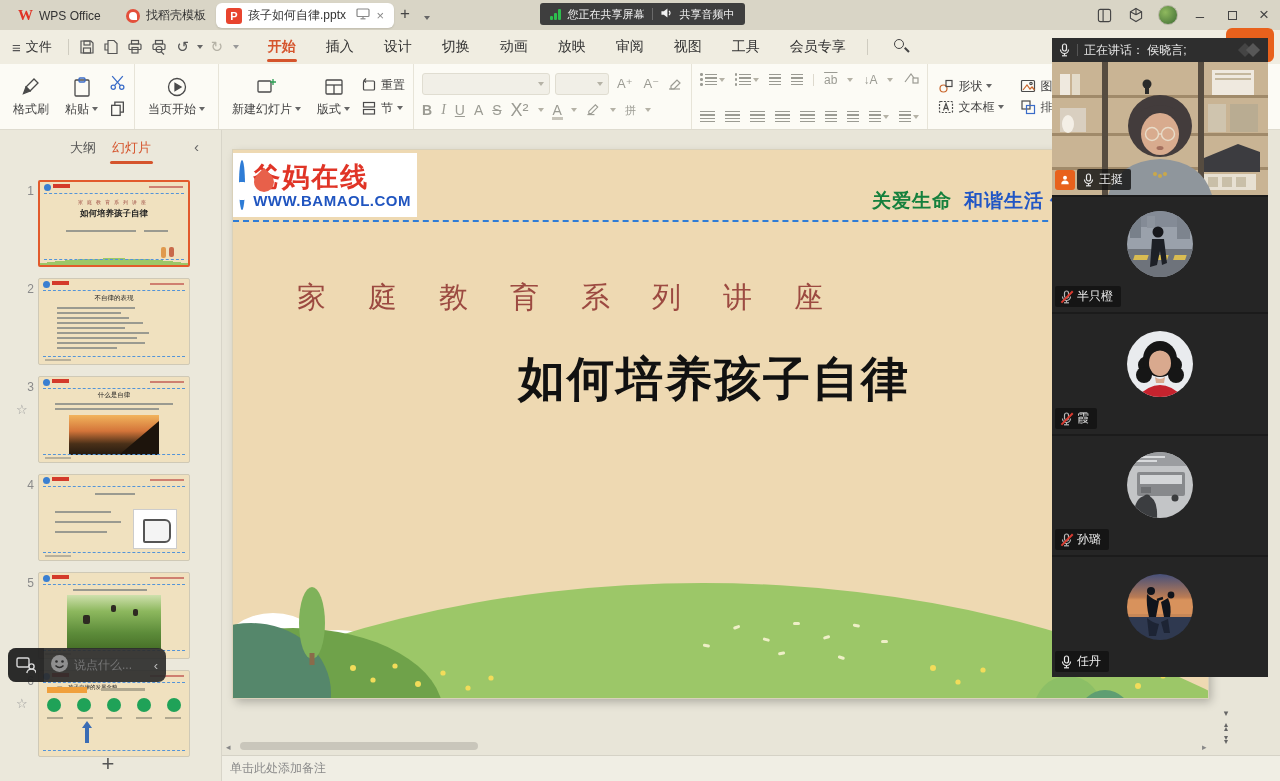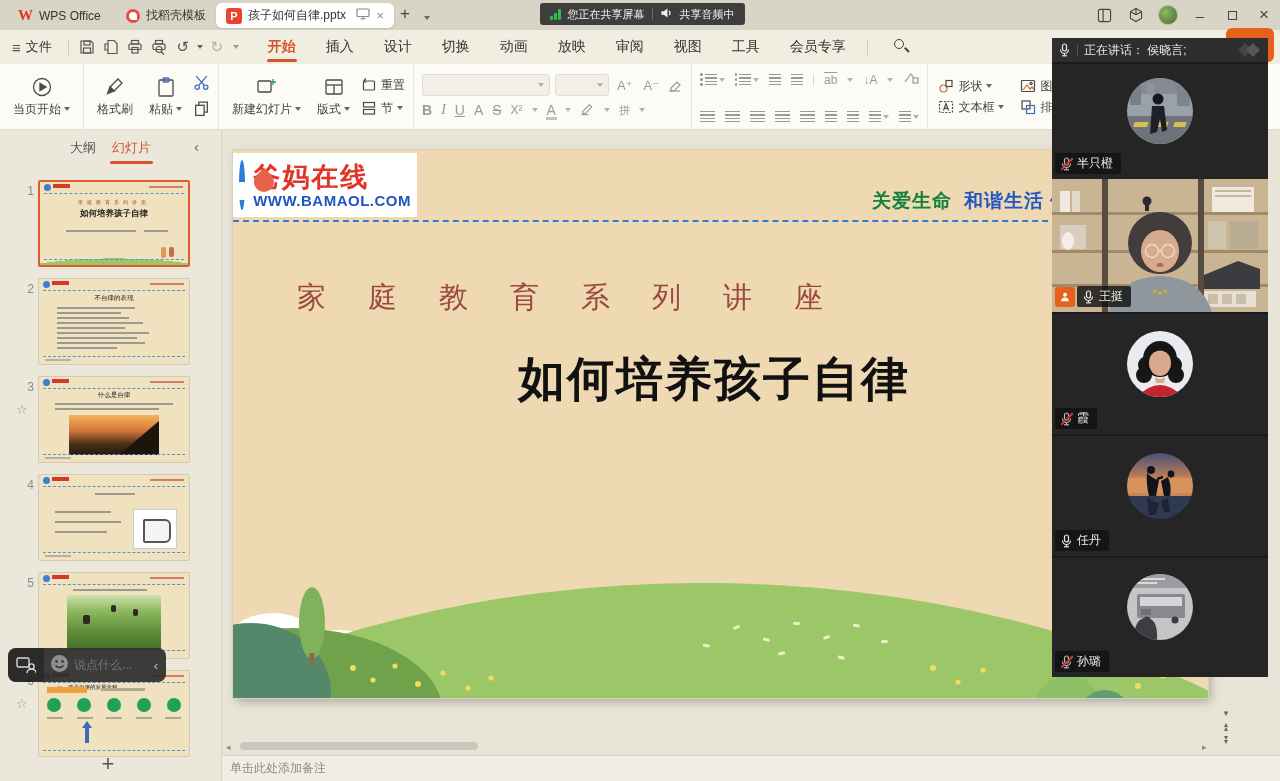--- a/index.html
+++ b/index.html
@@ -292,33 +292,20 @@
     <span class="msearch">
         <i></i>
         <b></b>
       </span>
   </div>
 
   <div class="toolbar">
     <div class="tgroup">
       <div class="tbig">
         <svg viewBox="0 0 22 22">
-            <circle cx="11" cy="11" r="8.5"></circle>
-            <path d="M9 7.5v7l6-3.5z" style="fill:#4a4a4a"></path>
-          </svg>
-        <span class="tlabel">
-            <span>当页开始</span>
-            <span class="caret"></span>
-          </span>
-      </div>
-    </div>
-
-    <div class="tgroup">
-      <div class="tbig">
-        <svg viewBox="0 0 22 22">
             <path d="M14 3l4 4-8 8-4-4z"></path>
             <path d="M6 11l-2.5 6.5L10 15z" style="fill:#4a4a4a"></path>
           </svg>
         <span>格式刷</span>
       </div>
       <div class="tbig">
         <svg viewBox="0 0 22 22">
             <rect x="4" y="4" width="14" height="16" rx="1"></rect>
             <rect x="8" y="2" width="6" height="4" rx="1" style="stroke:#3a6cc8"></rect>
           </svg>
@@ -334,20 +321,33 @@
               <circle cx="12" cy="12.5" r="2"></circle>
               <path d="M5.2 11L13 2M10.8 11L3 2"></path>
             </svg>
         </span>
         <span>
           <svg width="17" height="17" viewBox="0 0 16 16" style="stroke:#4a4a4a;fill:none;stroke-width:1.2">
               <rect x="2.5" y="5" width="8" height="9.5"></rect>
               <path d="M5.5 5V2h8v9.5h-3"></path>
             </svg>
         </span>
+      </div>
+    </div>
+
+    <div class="tgroup">
+      <div class="tbig">
+        <svg viewBox="0 0 22 22">
+            <circle cx="11" cy="11" r="8.5"></circle>
+            <path d="M9 7.5v7l6-3.5z" style="fill:#4a4a4a"></path>
+          </svg>
+        <span class="tlabel">
+            <span>当页开始</span>
+            <span class="caret"></span>
+          </span>
       </div>
     </div>
 
     <div class="tgroup">
       <div class="tbig">
         <svg viewBox="0 0 22 22">
             <rect x="2" y="5" width="13" height="11" rx="1"></rect>
             <path d="M17 3v6M14 6h6" style="stroke:#2d9e54"></path>
           </svg>
         <span class="tlabel">
@@ -402,21 +402,21 @@
                 <line x1="2" y1="15" x2="13" y2="15"></line>
               </svg>
           </span>
         </div>
         <div class="fg-bot">
           <span class="fmt b">B</span>
           <span class="fmt i">I</span>
           <span class="fmt u">U</span>
           <span class="fmt">A</span>
           <span class="fmt s">S</span>
-          <span class="fmt" style="font-size:12px;">X²</span>
+          <span class="fmt" style="font-size:18px;">X²</span>
             <span class="caret" style="border-top-color:#b5b2a6"></span>
           <span class="fmt acolor">A</span>
             <span class="caret" style="border-top-color:#b5b2a6"></span>
           <span>
             <svg width="15" height="15" viewBox="0 0 16 16" style="stroke:#9b9b93;fill:none;stroke-width:1.2">
                 <path d="M3 11l7-7 2.5 2.5-7 7H3z"></path>
                 <line x1="1.5" y1="14.5" x2="9" y2="14.5"></line>
               </svg>
           </span>
             <span class="caret" style="border-top-color:#b5b2a6"></span>
@@ -752,54 +752,20 @@
           </svg>
       </span>
       <span class="hdiv"></span>
       <span>正在讲话：  侯晓言;</span>
       <span class="diamonds">
           <i></i>
           <i></i>
         </span>
     </div>
 
-    <div class="vtile" style="height:117px;">
-      <div class="av" style="top:14px;">
-        <svg width="66" height="66" viewBox="0 0 66 66">
-          <rect width="66" height="66" fill="#9aa1ab"></rect>
-          <rect width="66" height="16" fill="#848b96"></rect>
-          <rect x="3" y="3" width="11" height="24" fill="#78808a"></rect>
-            <rect x="50" y="1" width="13" height="27" fill="#7d848e"></rect>
-          <rect x="20" y="5" width="8" height="12" fill="#8d949e"></rect>
-          <rect y="38" width="66" height="28" fill="#6e737b"></rect>
-          <g fill="#d9bc52">
-              <rect x="2" y="44" width="14" height="5" transform="skewX(-18)"></rect>
-              <rect x="22" y="44" width="14" height="5" transform="skewX(-18)"></rect>
-              <rect x="42" y="44" width="14" height="5" transform="skewX(-18)"></rect>
-              <rect x="62" y="44" width="12" height="5" transform="skewX(-18)"></rect>
-            </g>
-          <circle cx="31" cy="21" r="5.5" fill="#17181c"></circle>
-          <path d="M23 56 L25 28 h12 l3 24 -5 2 -2 -14 -3 14z" fill="#1d2026"></path>
-        </svg>
-      </div>
-      <div class="vlabel">
-          <span class="pill">
-        <span class="micw muted">
-          <svg viewBox="0 0 13 14" style="stroke:#b9b9b9;fill:none;stroke-width:1.2">
-                <rect x="4.5" y="1" width="4" height="7" rx="2"></rect>
-                <path d="M2.5 6.5a4 4 0 0 0 8 0"></path>
-                <line x1="6.5" y1="10.5" x2="6.5" y2="12.5"></line>
-                <line x1="4" y1="12.8" x2="9" y2="12.8"></line>
-              </svg>
-        </span>
-        <span>半只橙</span>
-      </span>
-        </div>
-    </div>
-
     <div class="vtile first" style="height:133px;">
       <svg width="216" height="133" viewBox="0 0 216 133">
         <rect width="216" height="133" fill="#c9b494"></rect>
         <rect y="33" width="216" height="3" fill="#a08a6a"></rect>
           <rect y="71" width="216" height="3" fill="#a08a6a"></rect>
           <rect y="105" width="216" height="3" fill="#a08a6a"></rect>
         <rect x="8" y="12" width="10" height="21" fill="#efe9df"></rect>
           <rect x="20" y="12" width="8" height="21" fill="#e3dbc9"></rect>
         <rect x="8" y="46" width="26" height="24" fill="#d9cfc0"></rect>
         <rect x="160" y="8" width="42" height="25" fill="#efe9df"></rect>
@@ -843,20 +809,54 @@
                 <path d="M2.5 6.5a4 4 0 0 0 8 0"></path>
                 <line x1="6.5" y1="10.5" x2="6.5" y2="12.5"></line>
                 <line x1="4" y1="12.8" x2="9" y2="12.8"></line>
               </svg>
           </span>
           <span>王挺</span>
         </span>
       </div>
     </div>
 
+    <div class="vtile" style="height:117px;">
+      <div class="av" style="top:14px;">
+        <svg width="66" height="66" viewBox="0 0 66 66">
+          <rect width="66" height="66" fill="#9aa1ab"></rect>
+          <rect width="66" height="16" fill="#848b96"></rect>
+          <rect x="3" y="3" width="11" height="24" fill="#78808a"></rect>
+            <rect x="50" y="1" width="13" height="27" fill="#7d848e"></rect>
+          <rect x="20" y="5" width="8" height="12" fill="#8d949e"></rect>
+          <rect y="38" width="66" height="28" fill="#6e737b"></rect>
+          <g fill="#d9bc52">
+              <rect x="2" y="44" width="14" height="5" transform="skewX(-18)"></rect>
+              <rect x="22" y="44" width="14" height="5" transform="skewX(-18)"></rect>
+              <rect x="42" y="44" width="14" height="5" transform="skewX(-18)"></rect>
+              <rect x="62" y="44" width="12" height="5" transform="skewX(-18)"></rect>
+            </g>
+          <circle cx="31" cy="21" r="5.5" fill="#17181c"></circle>
+          <path d="M23 56 L25 28 h12 l3 24 -5 2 -2 -14 -3 14z" fill="#1d2026"></path>
+        </svg>
+      </div>
+      <div class="vlabel">
+          <span class="pill">
+        <span class="micw muted">
+          <svg viewBox="0 0 13 14" style="stroke:#b9b9b9;fill:none;stroke-width:1.2">
+                <rect x="4.5" y="1" width="4" height="7" rx="2"></rect>
+                <path d="M2.5 6.5a4 4 0 0 0 8 0"></path>
+                <line x1="6.5" y1="10.5" x2="6.5" y2="12.5"></line>
+                <line x1="4" y1="12.8" x2="9" y2="12.8"></line>
+              </svg>
+        </span>
+        <span>半只橙</span>
+      </span>
+        </div>
+    </div>
+
     <div class="vtile" style="height:122px;">
       <div class="av" style="top:17px;">
         <svg width="66" height="66" viewBox="0 0 66 66">
           <rect width="66" height="66" fill="#e9ebee"></rect>
           <circle cx="20" cy="34" r="9" fill="#161616"></circle>
             <circle cx="46" cy="34" r="9" fill="#161616"></circle>
           <ellipse cx="33" cy="28" rx="17" ry="18" fill="#161616"></ellipse>
           <ellipse cx="33" cy="32" rx="11" ry="13" fill="#d9a98e"></ellipse>
           <path d="M21 26 q12 -13 24 0 v-7 q-12 -9 -24 0z" fill="#161616"></path>
           <circle cx="17" cy="44" r="8" fill="#161616"></circle>
@@ -869,20 +869,50 @@
           <span class="pill">
         <span class="micw muted">
           <svg viewBox="0 0 13 14" style="stroke:#b9b9b9;fill:none;stroke-width:1.2">
                 <rect x="4.5" y="1" width="4" height="7" rx="2"></rect>
                 <path d="M2.5 6.5a4 4 0 0 0 8 0"></path>
                 <line x1="6.5" y1="10.5" x2="6.5" y2="12.5"></line>
                 <line x1="4" y1="12.8" x2="9" y2="12.8"></line>
               </svg>
         </span>
         <span>霞</span>
+      </span>
+        </div>
+    </div>
+
+    <div class="vtile" style="height:121px;">
+      <div class="av" style="top:16px;">
+        <svg width="66" height="66" viewBox="0 0 66 66">
+          <rect width="66" height="66" fill="#c3c5c7"></rect>
+          <rect width="66" height="14" fill="#9b9da0"></rect>
+          <rect x="8" y="4" width="30" height="2" fill="#d8dadc"></rect>
+            <rect x="8" y="8" width="22" height="2" fill="#d8dadc"></rect>
+          <rect x="10" y="20" width="48" height="24" rx="2" fill="#87898c"></rect>
+          <rect x="13" y="23" width="42" height="9" fill="#d4d6d8"></rect>
+          <rect x="14" y="35" width="10" height="6" fill="#6e7073"></rect>
+          <circle cx="20" cy="46" r="3.5" fill="#3a3c3e"></circle>
+            <circle cx="48" cy="46" r="3.5" fill="#3a3c3e"></circle>
+          <path d="M6 66 q2 -24 15 -22 q10 2 9 22z" fill="#3b3d40"></path>
+        </svg>
+      </div>
+      <div class="vlabel">
+          <span class="pill">
+        <span class="micw muted">
+          <svg viewBox="0 0 13 14" style="stroke:#b9b9b9;fill:none;stroke-width:1.2">
+                <rect x="4.5" y="1" width="4" height="7" rx="2"></rect>
+                <path d="M2.5 6.5a4 4 0 0 0 8 0"></path>
+                <line x1="6.5" y1="10.5" x2="6.5" y2="12.5"></line>
+                <line x1="4" y1="12.8" x2="9" y2="12.8"></line>
+              </svg>
+        </span>
+        <span>孙璐</span>
       </span>
         </div>
     </div>
 
     <div class="vtile" style="height:122px;">
       <div class="av" style="top:17px;">
         <svg width="66" height="66" viewBox="0 0 66 66">
           <defs>
               <linearGradient id="sky" x1="0" y1="0" x2="0" y2="1">
                 <stop offset="0" stop-color="#46507a"></stop>
@@ -913,50 +943,20 @@
                 <rect x="4.5" y="1" width="4" height="7" rx="2"></rect>
                 <path d="M2.5 6.5a4 4 0 0 0 8 0"></path>
                 <line x1="6.5" y1="10.5" x2="6.5" y2="12.5"></line>
                 <line x1="4" y1="12.8" x2="9" y2="12.8"></line>
               </svg>
         </span>
         <span>任丹</span>
       </span>
         </div>
     </div>
-
-    <div class="vtile" style="height:121px;">
-      <div class="av" style="top:16px;">
-        <svg width="66" height="66" viewBox="0 0 66 66">
-          <rect width="66" height="66" fill="#c3c5c7"></rect>
-          <rect width="66" height="14" fill="#9b9da0"></rect>
-          <rect x="8" y="4" width="30" height="2" fill="#d8dadc"></rect>
-            <rect x="8" y="8" width="22" height="2" fill="#d8dadc"></rect>
-          <rect x="10" y="20" width="48" height="24" rx="2" fill="#87898c"></rect>
-          <rect x="13" y="23" width="42" height="9" fill="#d4d6d8"></rect>
-          <rect x="14" y="35" width="10" height="6" fill="#6e7073"></rect>
-          <circle cx="20" cy="46" r="3.5" fill="#3a3c3e"></circle>
-            <circle cx="48" cy="46" r="3.5" fill="#3a3c3e"></circle>
-          <path d="M6 66 q2 -24 15 -22 q10 2 9 22z" fill="#3b3d40"></path>
-        </svg>
-      </div>
-      <div class="vlabel">
-          <span class="pill">
-        <span class="micw muted">
-          <svg viewBox="0 0 13 14" style="stroke:#b9b9b9;fill:none;stroke-width:1.2">
-                <rect x="4.5" y="1" width="4" height="7" rx="2"></rect>
-                <path d="M2.5 6.5a4 4 0 0 0 8 0"></path>
-                <line x1="6.5" y1="10.5" x2="6.5" y2="12.5"></line>
-                <line x1="4" y1="12.8" x2="9" y2="12.8"></line>
-              </svg>
-        </span>
-        <span>孙璐</span>
-      </span>
-        </div>
-    </div>
   </div>
 
   <div class="chatbar">
     <span class="cb-share">
       <svg width="20" height="18" viewBox="0 0 20 18" style="stroke:#d9d9d9;fill:none;stroke-width:1.4">
           <rect x="1" y="2" width="12" height="9" rx="1.5"></rect>
           <circle cx="15.5" cy="10.5" r="2.6"></circle>
           <path d="M10.8 17 a4.8 4.8 0 0 1 9.4 0"></path>
         </svg>
     </span>

